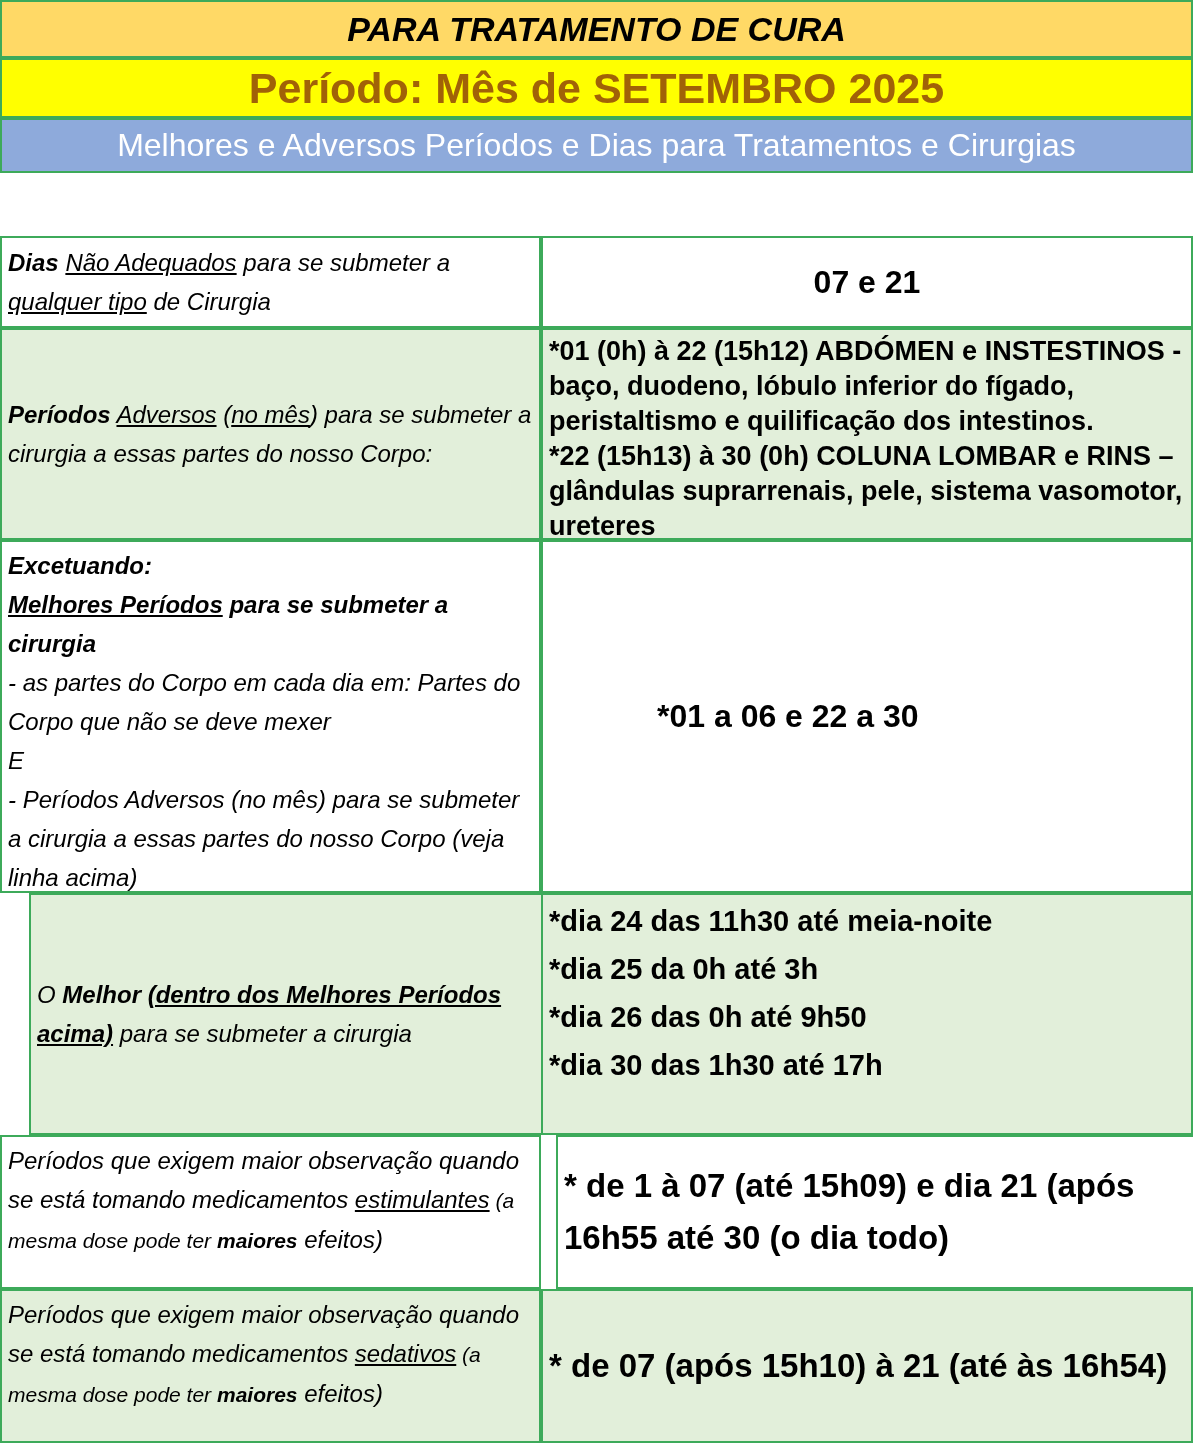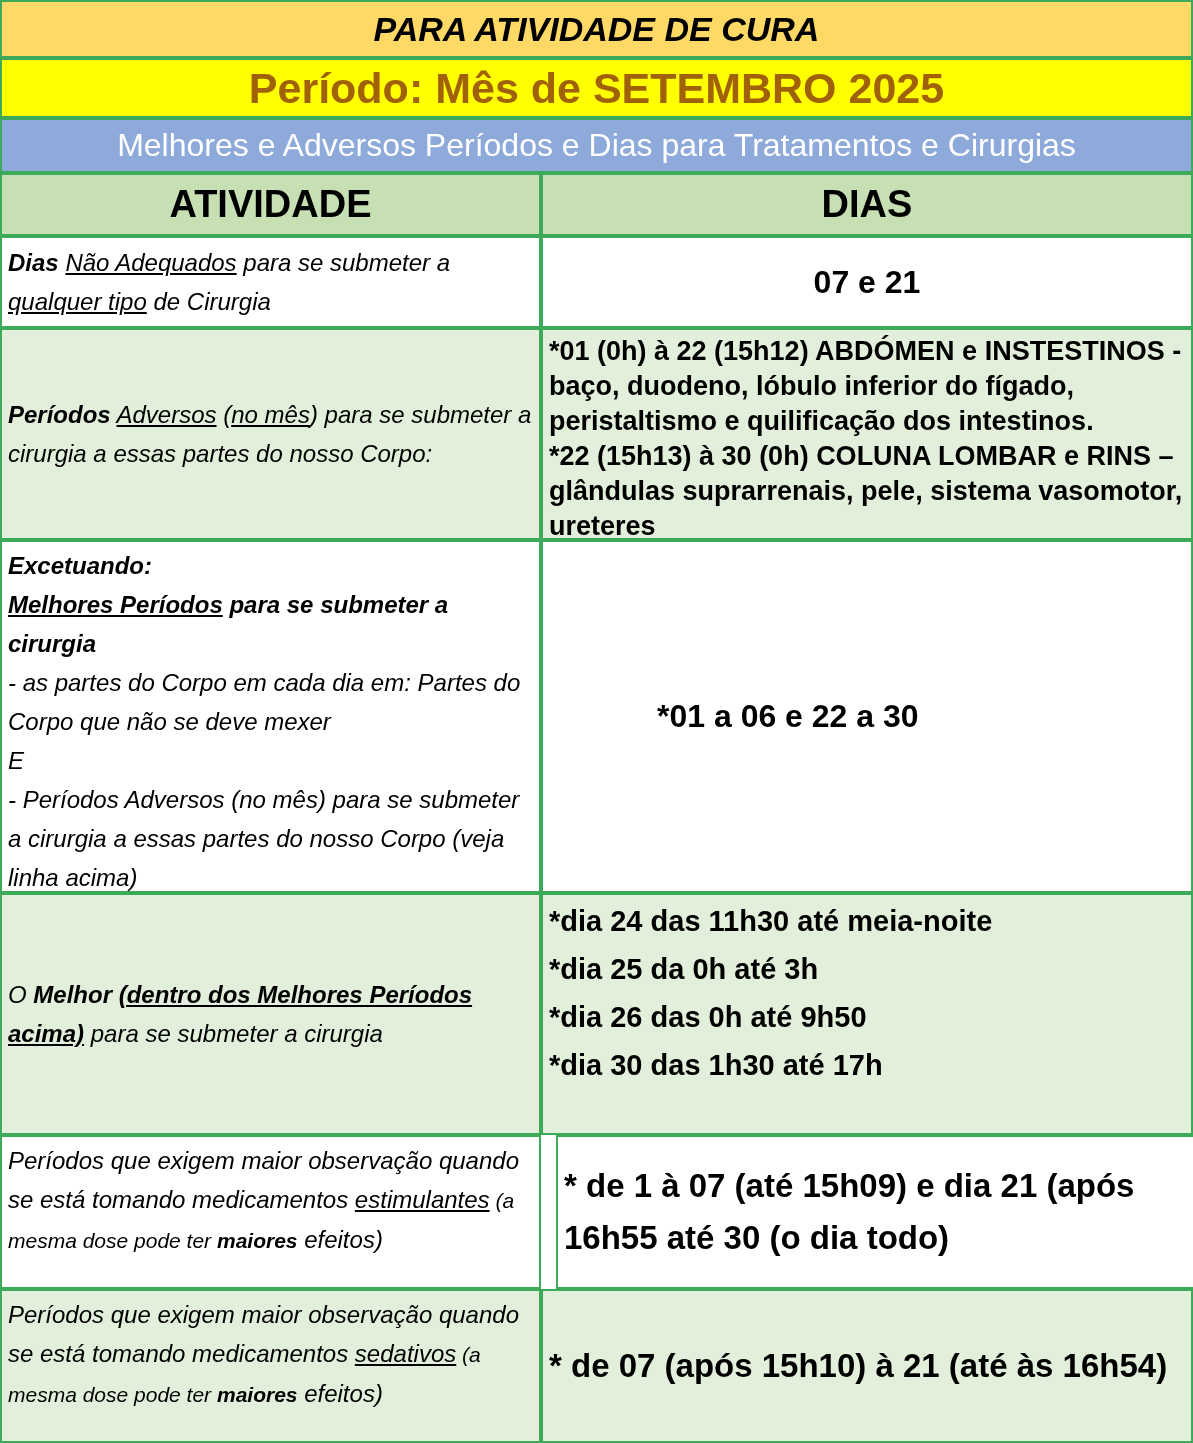--- a/index.html
+++ b/index.html
@@ -21,37 +21,29 @@
   .green { background:#e2efda; }
   .white { background:#ffffff; }
   .line { display:block; }
 </style>
 </head>
 <body>
 
 <div class="sheet">
 
   <div class="banner b1">
-    <span>PARA ATIVIDADE DE CURA</span>
+    <span>PARA TRATAMENTO DE CURA</span>
   </div>
   <div class="banner b2">
     <span>Período: Mês de SETEMBRO 2025</span>
   </div>
   <div class="banner b3">
     <span>Melhores e Adversos Períodos e Dias para Tratamentos e Cirurgias</span>
   </div>
 
-  <div class="row" style="top:173px;height:63px;">
-    <div class="cell hdr" style="left:0;width:541px;height:63px;">
-      <span>ATIVIDADE</span>
-    </div>
-    <div class="cell hdr" style="left:541px;width:652px;height:63px;">
-      <span>DIAS</span>
-    </div>
-  </div>
 
   <div class="row" style="top:236px;height:92px;">
     <div class="cell left white vc" style="height:92px;">
       <div>
         <span class="b">Dias</span>
         <span class="u">Não Adequados</span><span> para se submeter a </span><span class="u">qualquer tipo</span><span> de Cirurgia</span>
       </div>
     </div>
     <div class="cell right white" style="height:92px;display:flex;align-items:center;justify-content:center;">
       <span class="bi" style="font-size:32px;">07 e 21</span>
@@ -79,21 +71,21 @@
       <span class="line">- as partes do Corpo em cada dia em: Partes do Corpo que não se deve mexer</span>
       <span class="line">E</span>
       <span class="line">- Períodos Adversos (no mês) para se submeter a cirurgia a essas partes do nosso Corpo (veja linha acima)</span>
     </div>
     <div class="cell right white" style="height:353px;display:flex;align-items:center;padding-left:114px;">
       <span class="bi" style="font-size:32px;">*01 a 06 e 22 a 30</span>
     </div>
   </div>
 
   <div class="row" style="top:893px;height:242px;">
-    <div class="cell left green vc" style="height:242px;">
+    <div class="cell left green vc" style="height:242px;margin-left:29px;">
       <div>
         <span>O </span><span class="b">Melhor</span>
         <span class="b u">(dentro dos Melhores Períodos acima)</span><span> para se submeter a cirurgia</span>
       </div>
     </div>
     <div class="cell right green" style="height:242px;font-size:29px;line-height:48px;padding-top:2px;">
       <span class="bi line">*dia 24 das 11h30 até meia-noite</span>
       <span class="bi line">*dia 25 da 0h até 3h</span>
       <span class="bi line">*dia 26 das 0h até 9h50</span>
       <span class="bi line">*dia 30 das 1h30 até 17h</span>

